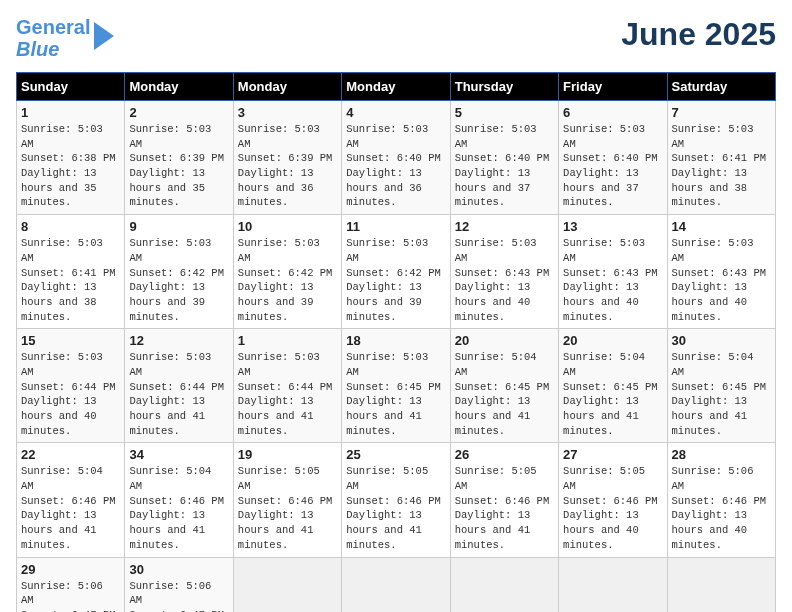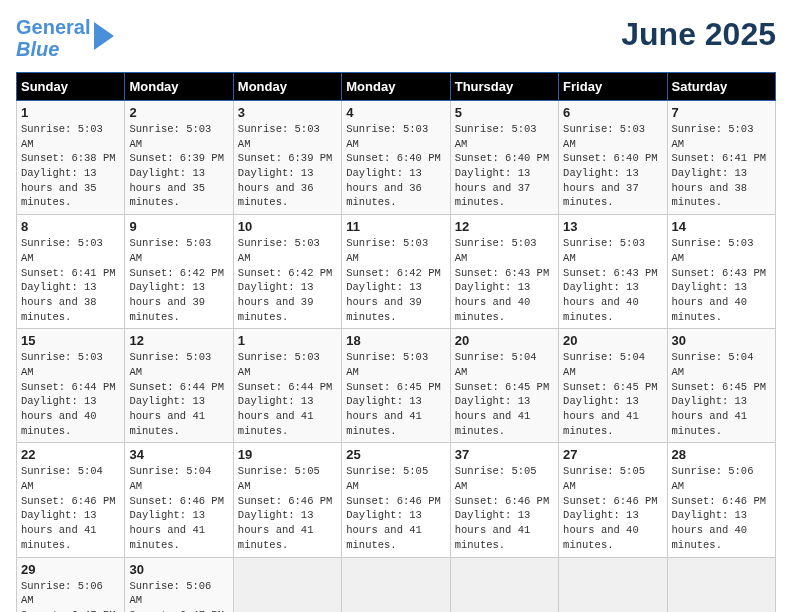--- a/index.html
+++ b/index.html
@@ -328,21 +328,21 @@
       </td>
         <td>
         <span class="day-number">25</span>
         <div class="day-info">
           Sunrise: 5:05 AM<br>
           Sunset: 6:46 PM<br>
           Daylight: 13 hours and 41 minutes.
         </div>
       </td>
         <td>
-        <span class="day-number">37</span>
+        <span class="day-number">26</span>
         <div class="day-info">
           Sunrise: 5:05 AM<br>
           Sunset: 6:46 PM<br>
           Daylight: 13 hours and 41 minutes.
         </div>
       </td>
         <td>
         <span class="day-number">27</span>
         <div class="day-info">
           Sunrise: 5:05 AM<br>

